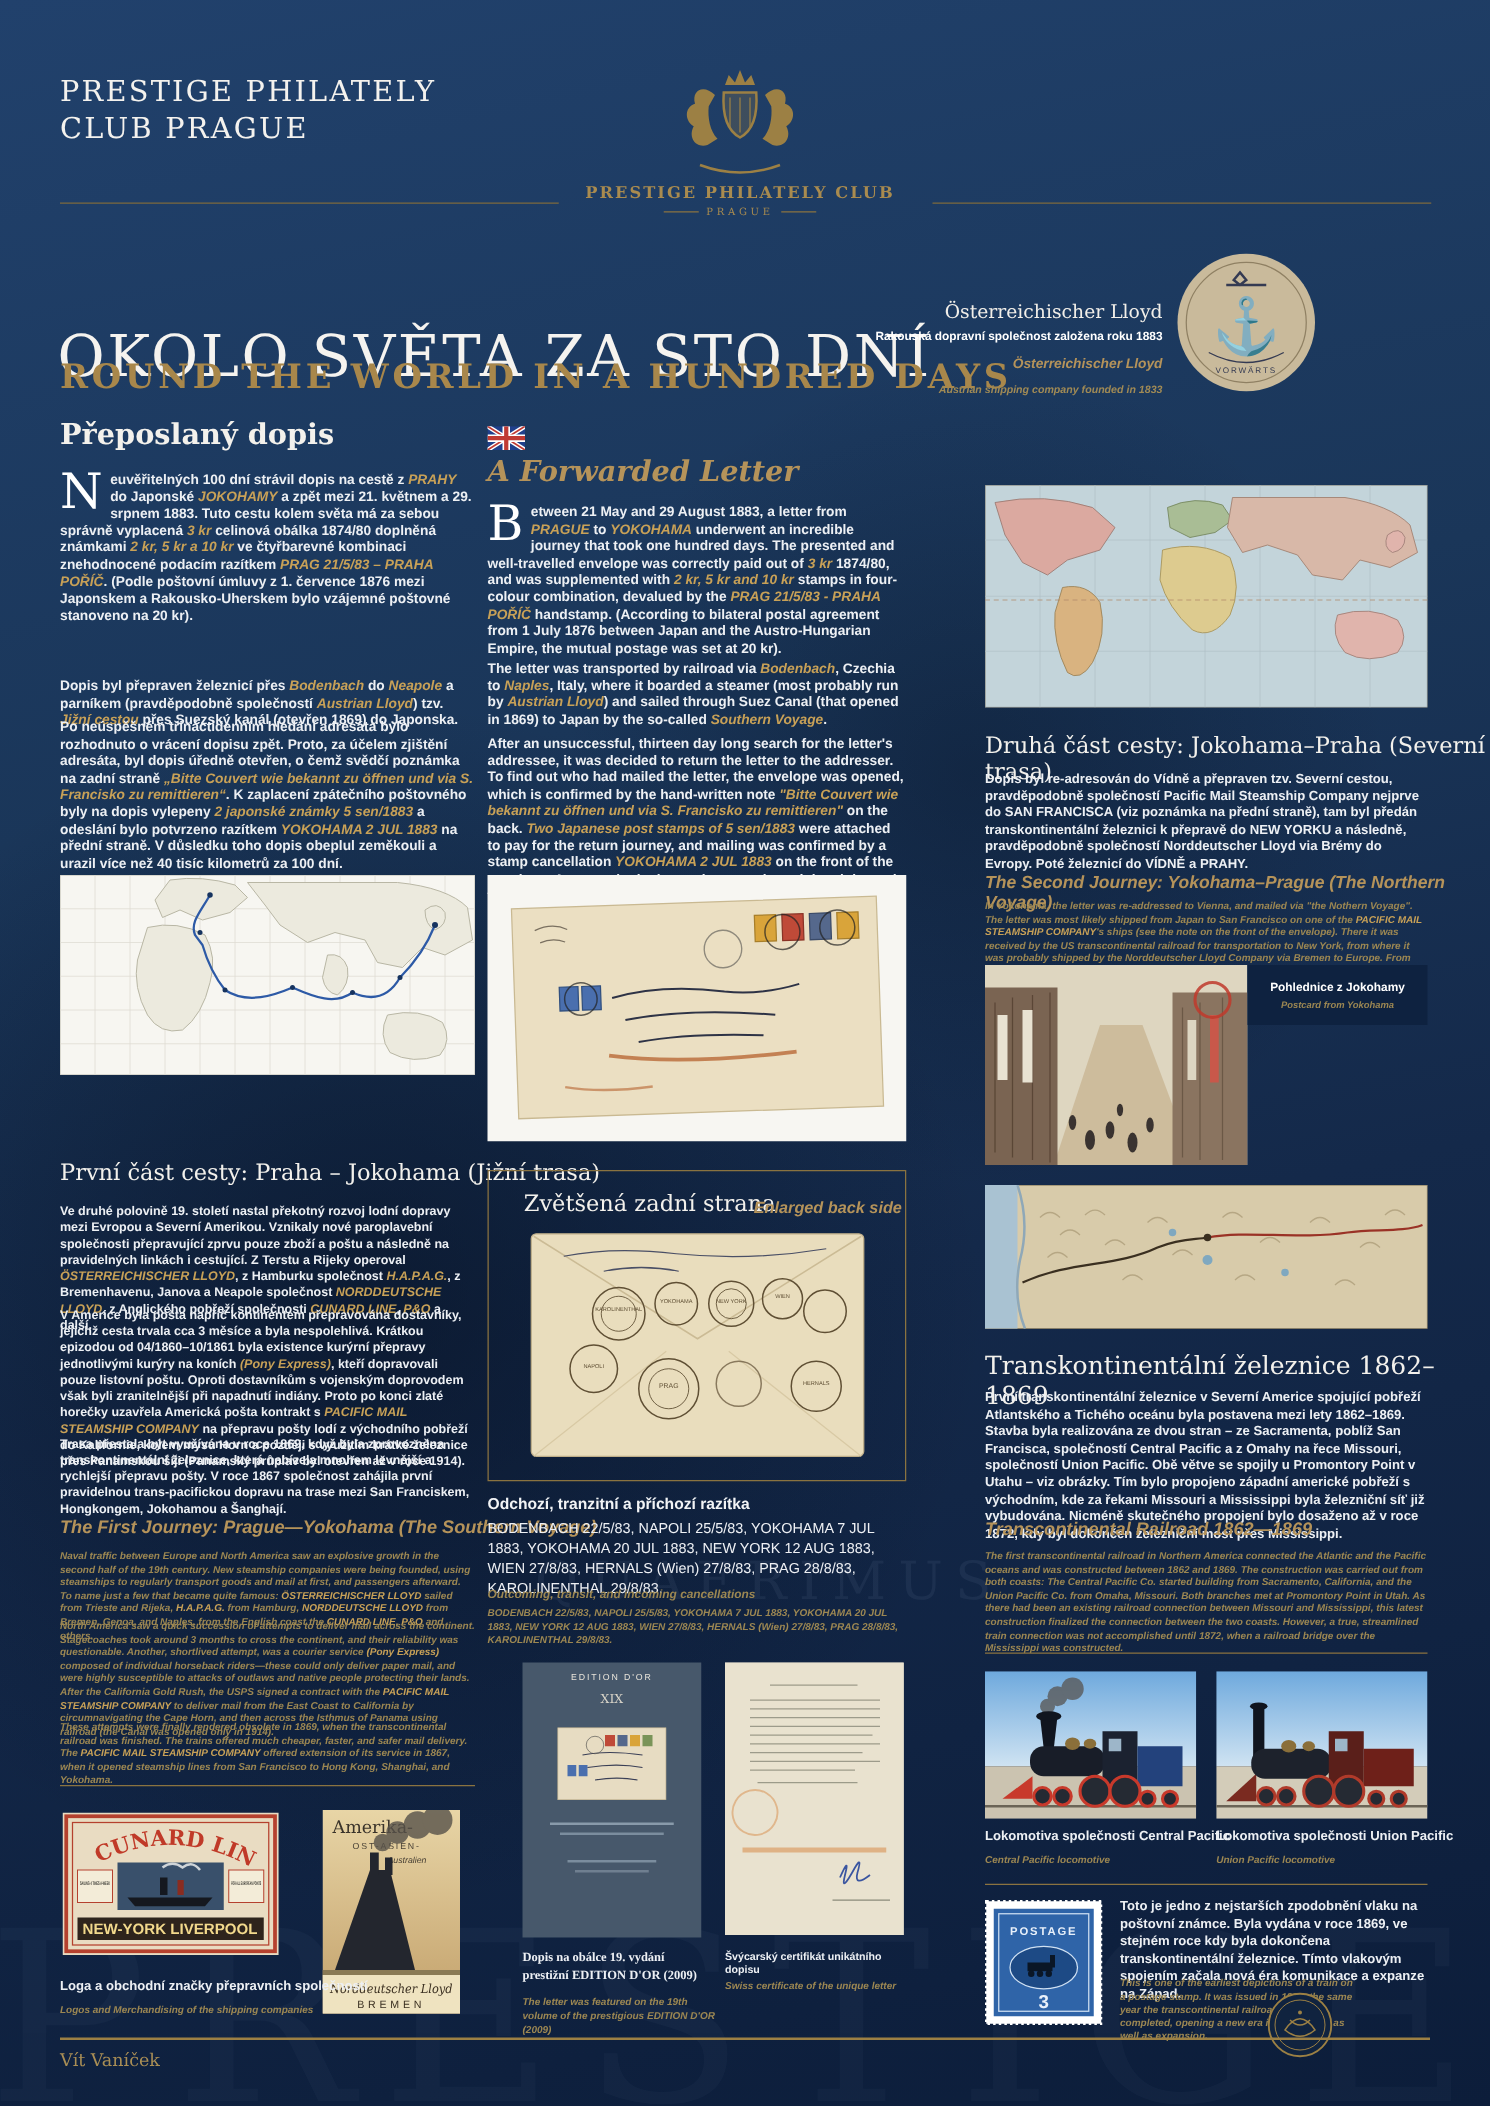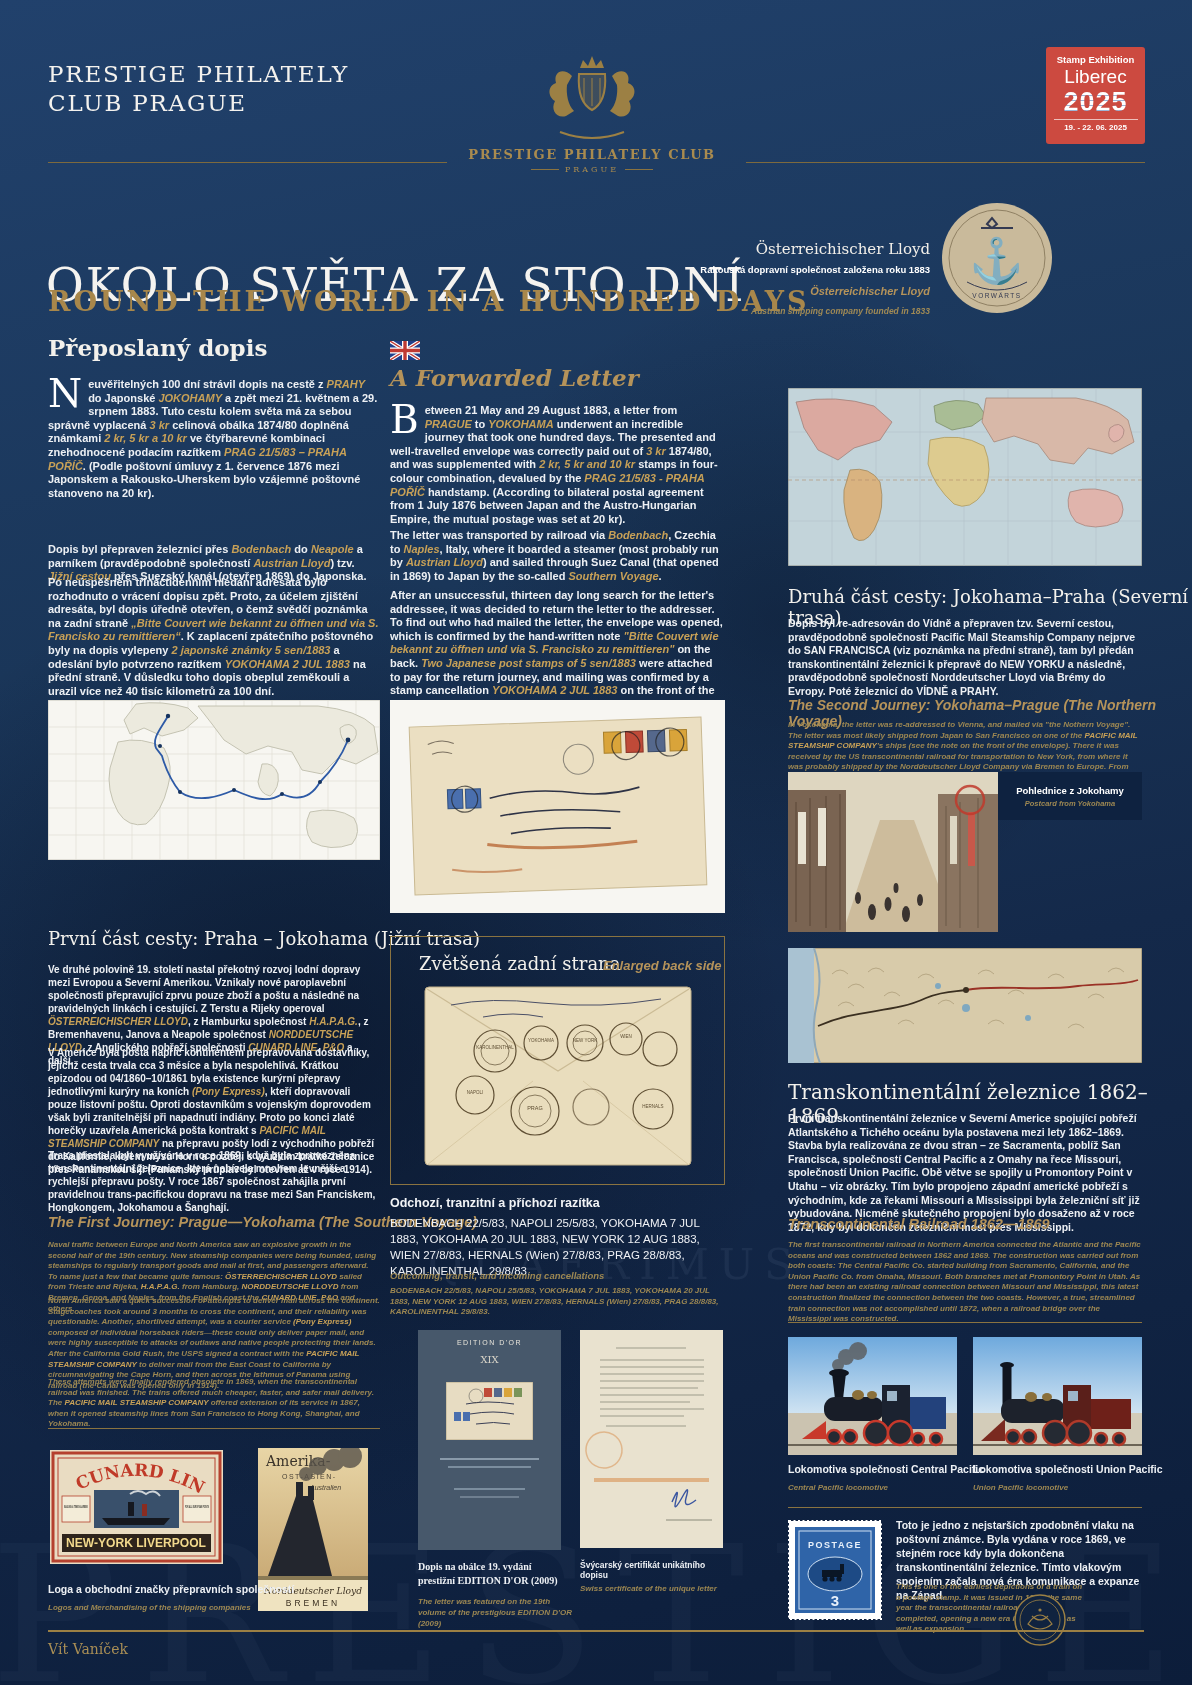--- a/index.html
+++ b/index.html
@@ -92,26 +92,20 @@
   </div>
   <div class="abs emblem-title">PRESTIGE PHILATELY CLUB</div>
   <div class="abs emblem-sub">
     <span class="ln"></span>
     <span>PRAGUE</span>
     <span class="ln"></span>
   </div>
   <div class="abs hdiv" style="left:48px;top:162px;width:399px;"></div>
   <div class="abs hdiv" style="left:746px;top:162px;width:399px;"></div>
 
-  <div class="abs badge">
-    <div class="l1">Stamp Exhibition</div>
-    <div class="l2">Liberec</div>
-    <div class="yr">2025</div>
-    <div class="dt">19. - 22. 06. 2025</div>
-  </div>
 
   <div class="abs title-cs">OKOLO SVĚTA ZA STO DNÍ</div>
   <div class="abs title-en">ROUND THE WORLD IN A HUNDRED DAYS</div>
 
   <div class="abs lloyd lloyd-name">Österreichischer Lloyd</div>
   <div class="abs lloyd lloyd-cs">Rakouská dopravní společnost založena roku 1883</div>
   <div class="abs lloyd lloyd-n2">Österreichischer Lloyd</div>
   <div class="abs lloyd lloyd-en">Austrian shipping company founded in 1833</div>
 
   <div class="abs" style="left:941px;top:202px;">

